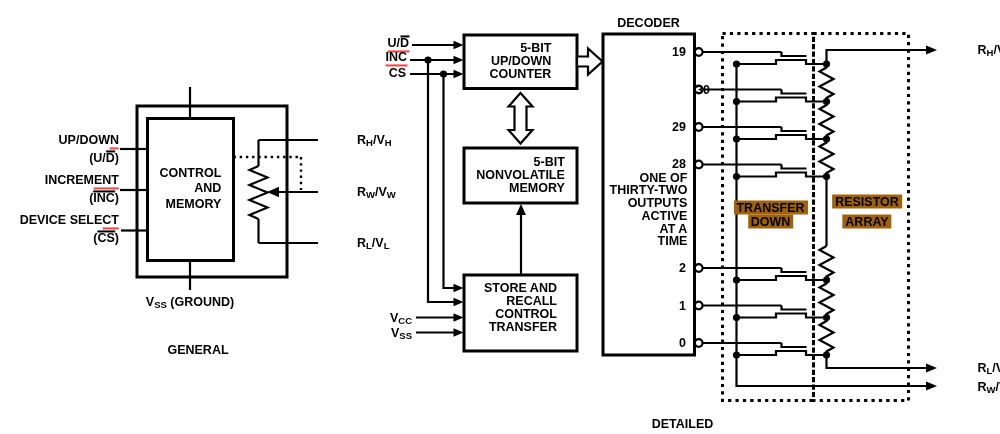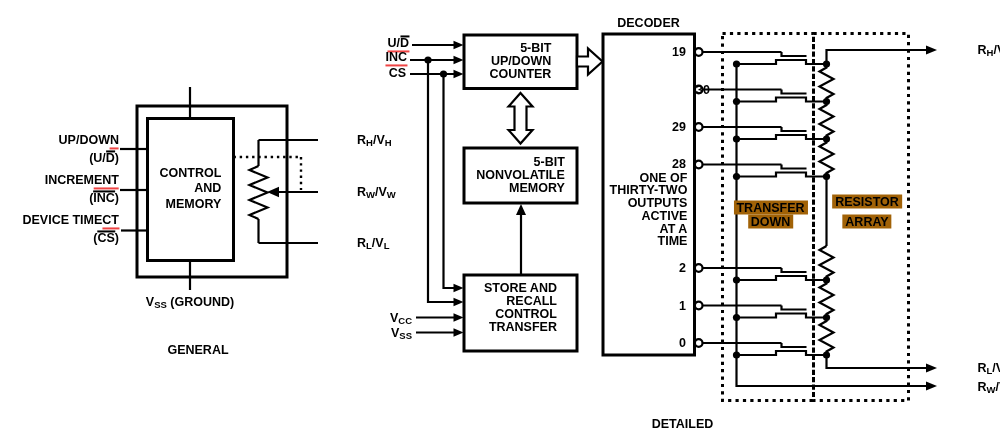--- a/index.html
+++ b/index.html
@@ -165,21 +165,21 @@
   </div>
 
   <div class="lbl rt" style="left:119px;top:182px">
     <span>INCREM</span><span class="un">ENT</span>
   </div>
   <div class="lbl rt" style="left:119px;top:198px">
     <span>(</span><span class="ov">INC</span><span>)</span>
   </div>
 
   <div class="lbl rt" style="left:119px;top:222px">
-    <span>DEVICE TIME</span><span class="un">CT</span>
+    <span>DEVICE SELE</span><span class="un">CT</span>
   </div>
   <div class="lbl rt" style="left:119px;top:238px">
     <span>(</span><span class="ov">CS</span><span>)</span>
   </div>
 
   <div class="lbl ctr stack" style="left:190.5px;top:188.5px;line-height:15.5px">
     <div>CONTROL</div>
     <div>AND</div>
     <div>MEMORY</div>
   </div>

